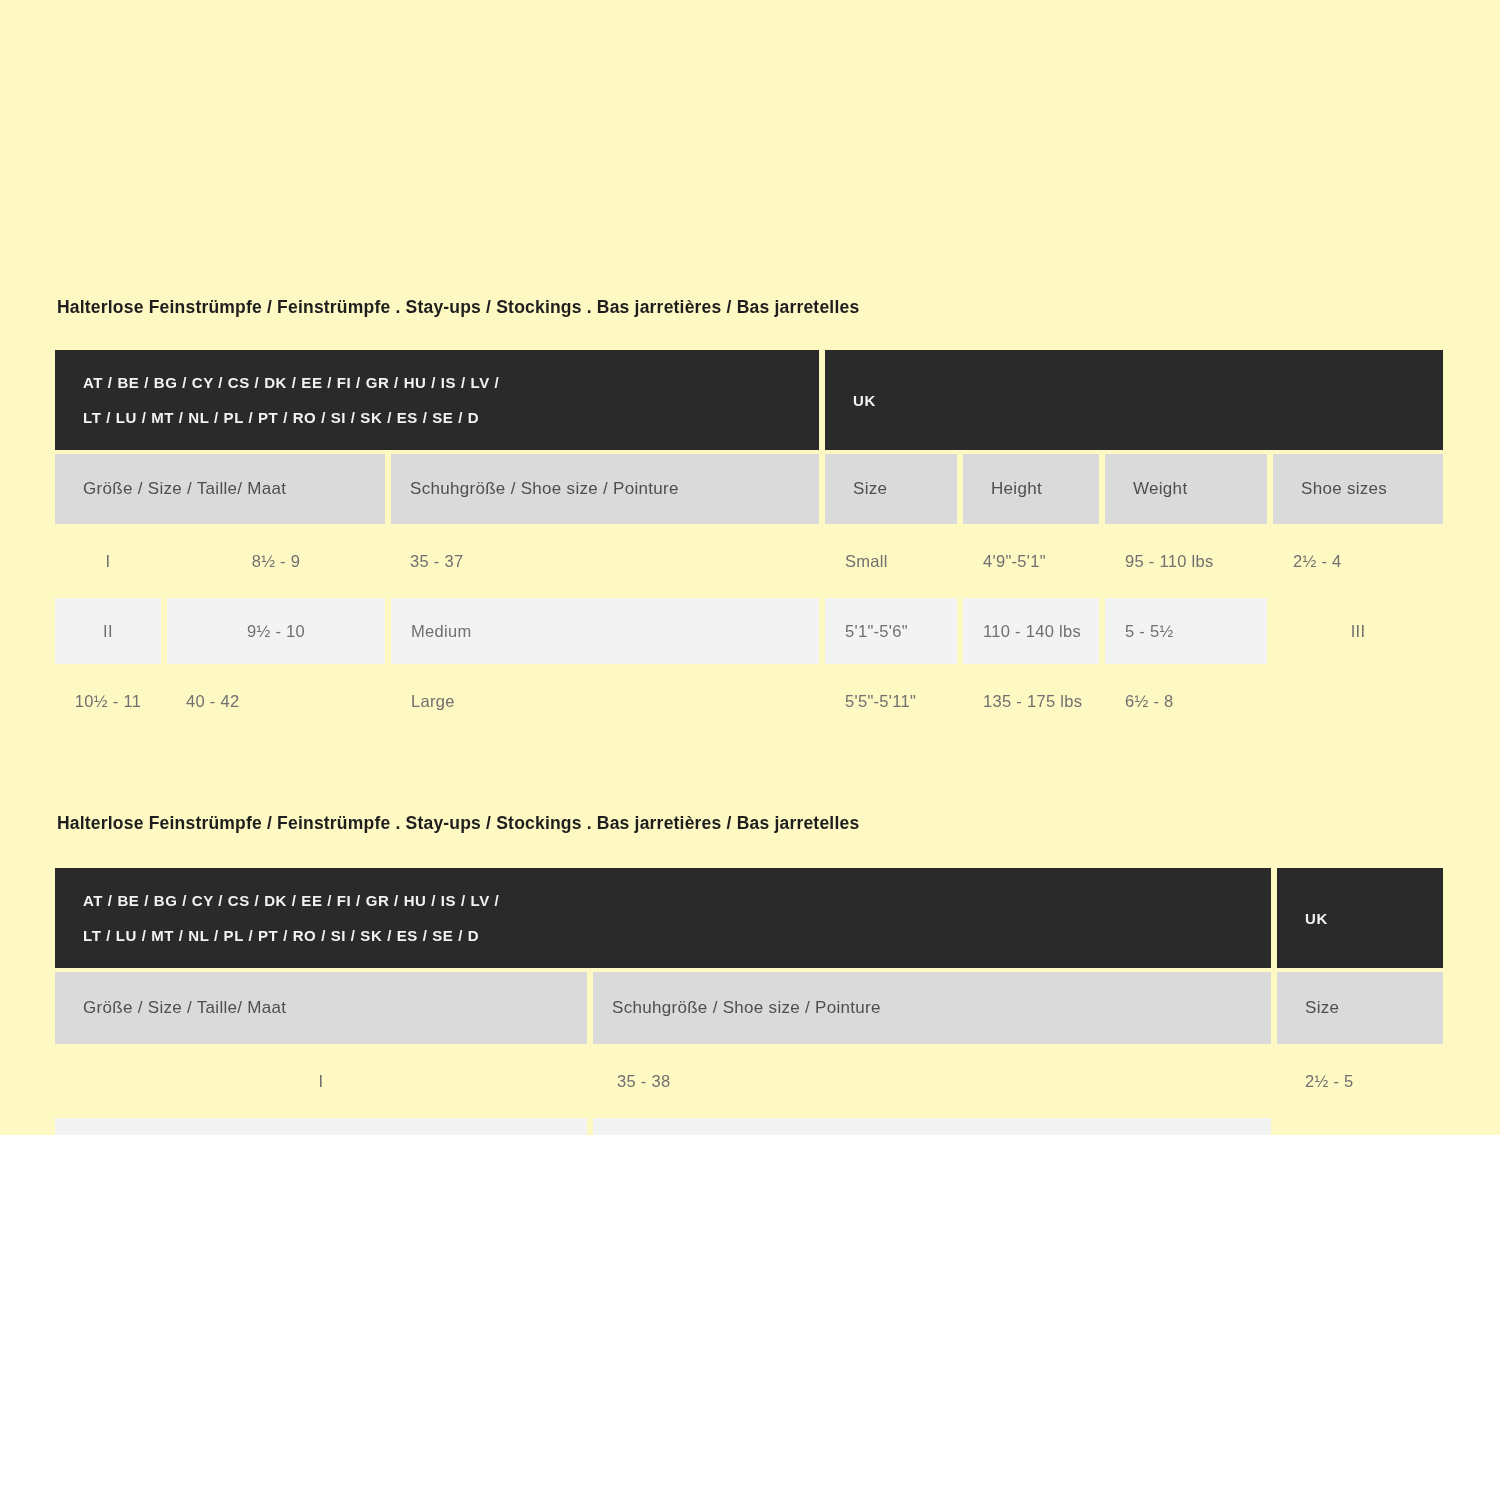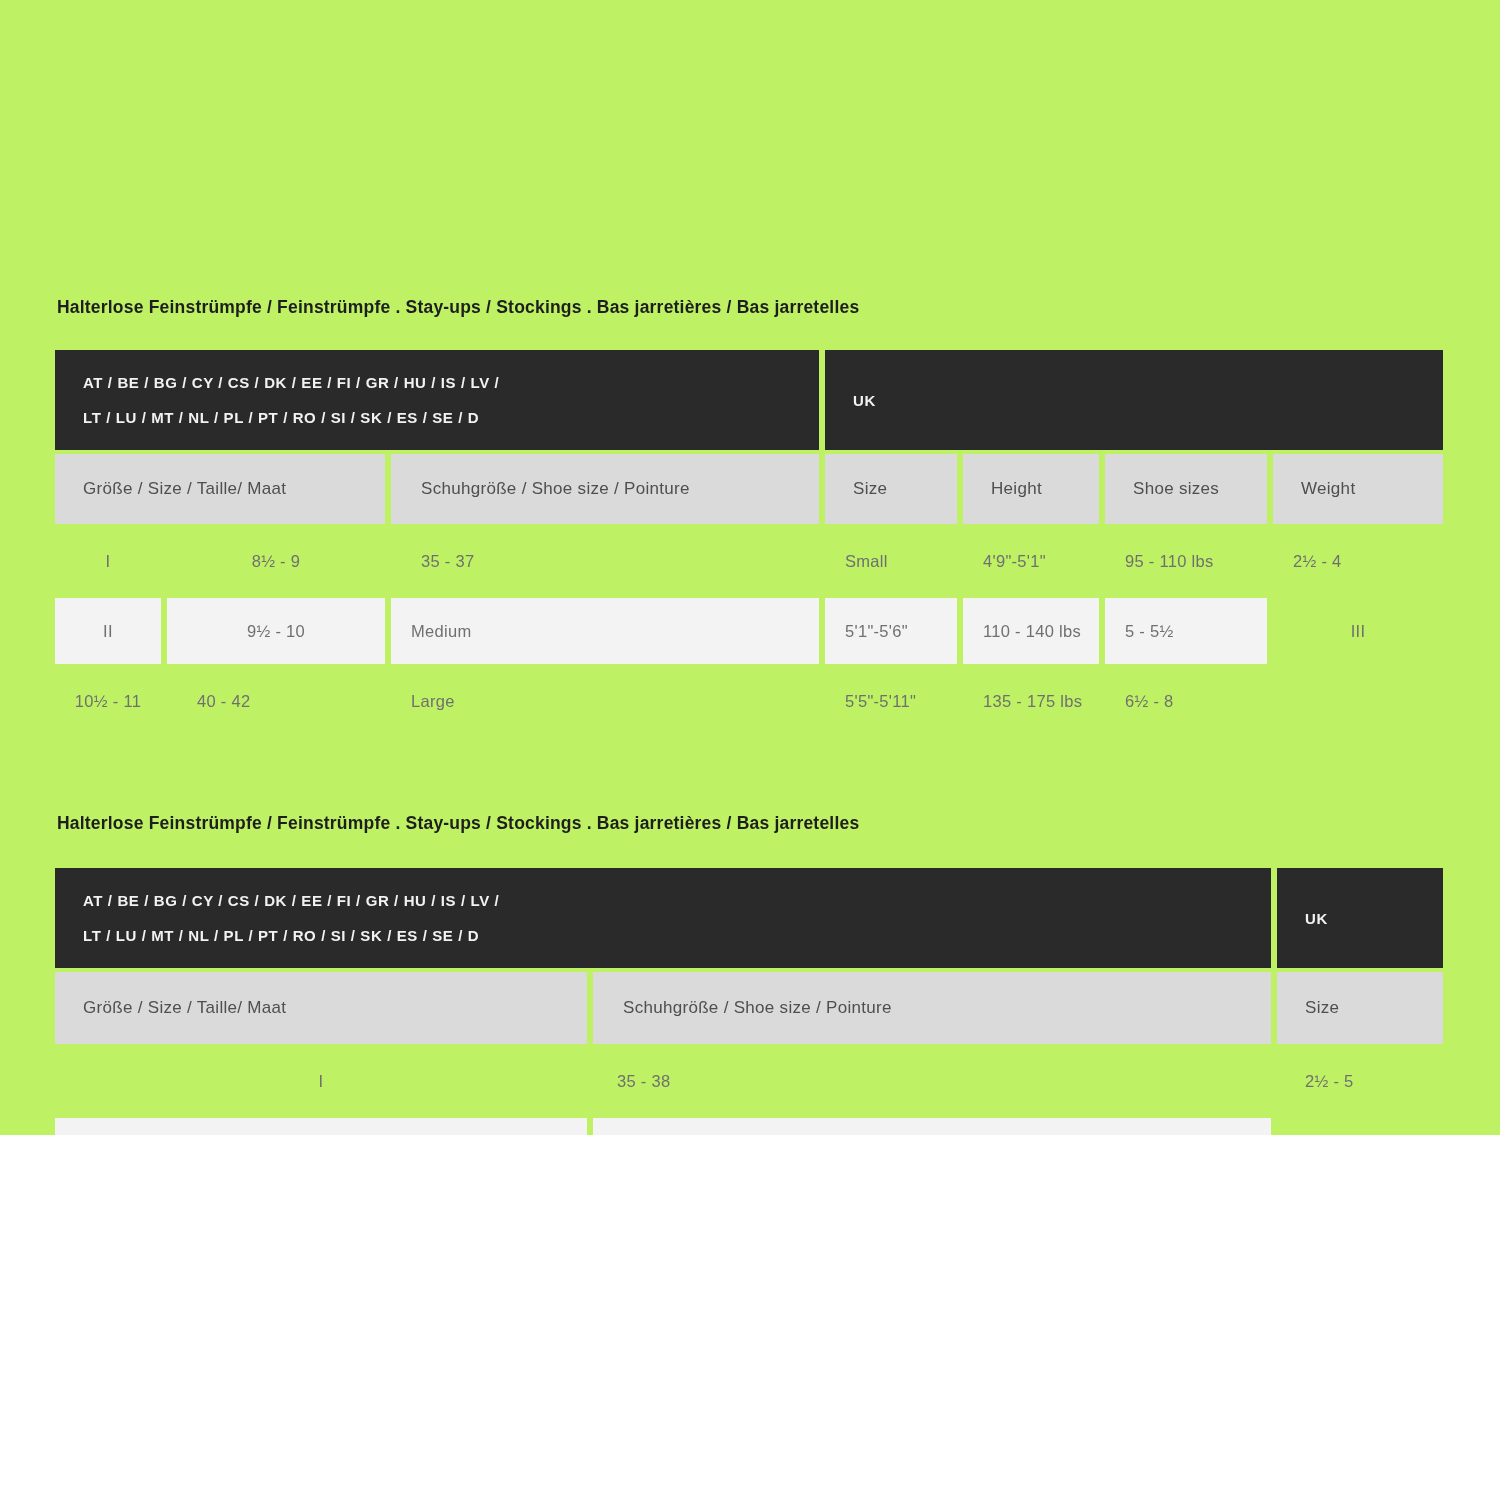--- a/index.html
+++ b/index.html
@@ -5,21 +5,21 @@
   html, body {
     margin: 0;
     padding: 0;
     background: #ffffff;
     font-family: "Liberation Sans", "DejaVu Sans", sans-serif;
   }
   .page {
     position: relative;
     width: 1500px;
     height: 1135px;
-    background: #bef264;
+    background: #fef9c3;
     overflow: hidden;
   }
   .chart-title {
     position: absolute;
     left: 57px;
     font-size: 17.5px;
     font-weight: 700;
     color: #1e1e1e;
     letter-spacing: 0.2px;
     white-space: nowrap;
@@ -83,21 +83,21 @@
     display: flex;
     align-items: center;
     white-space: nowrap;
     overflow: hidden;
   }
   .alt { background: #f3f3f3; }
   .center { justify-content: center; }
   .pad28 { padding-left: 28px; }
   .pad24 { padding-left: 24px; }
   .pad20 { padding-left: 20px; }
-  .pad30 { padding-left: 30px; text-align: center; }
+  .pad30 { padding-left: 19px; text-align: center; }
 </style>
 </head>
 <body>
 
 <div class="page">
 
   <div class="chart-title title-1">Halterlose Feinstrümpfe / Feinstrümpfe . Stay-ups / Stockings . Bas jarretières / Bas jarretelles</div>
 
   <div class="size-table table-1">
 
@@ -106,22 +106,22 @@
       <span>LT / LU / MT / NL / PL / PT / RO / SI / SK / ES / SE / D</span>
     </div>
     <div class="bar t1-uk-bar">
       <span>UK</span>
     </div>
 
     <div class="hcell pad28 t1-h-size">Größe / Size / Taille/ Maat</div>
     <div class="hcell pad30">Schuhgröße / Shoe size / Pointure</div>
     <div class="hcell pad28">Size</div>
     <div class="hcell pad28">Height</div>
+    <div class="hcell pad28">Weight</div>
     <div class="hcell pad28">Shoe sizes</div>
-    <div class="hcell pad28">Weight</div>
 
     <div class="cell center">I</div>
     <div class="cell center">8½ - 9</div>
     <div class="cell pad30">35 - 37</div>
     <div class="cell pad20">Small</div>
     <div class="cell pad20">4'9"-5'1"</div>
     <div class="cell pad20">95 - 110 lbs</div>
     <div class="cell pad20">2½ - 4</div>
 
     <div class="cell alt center">II</div>

